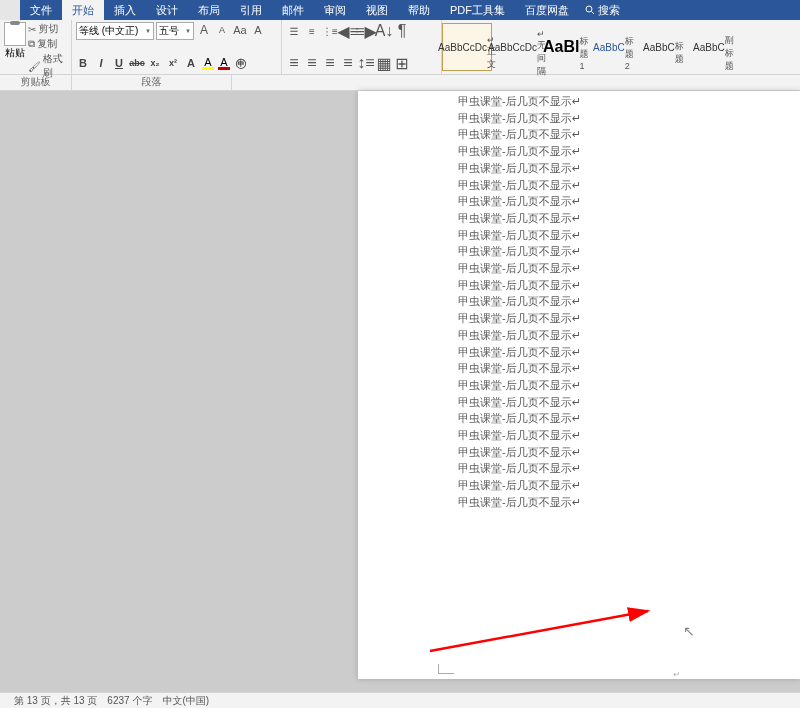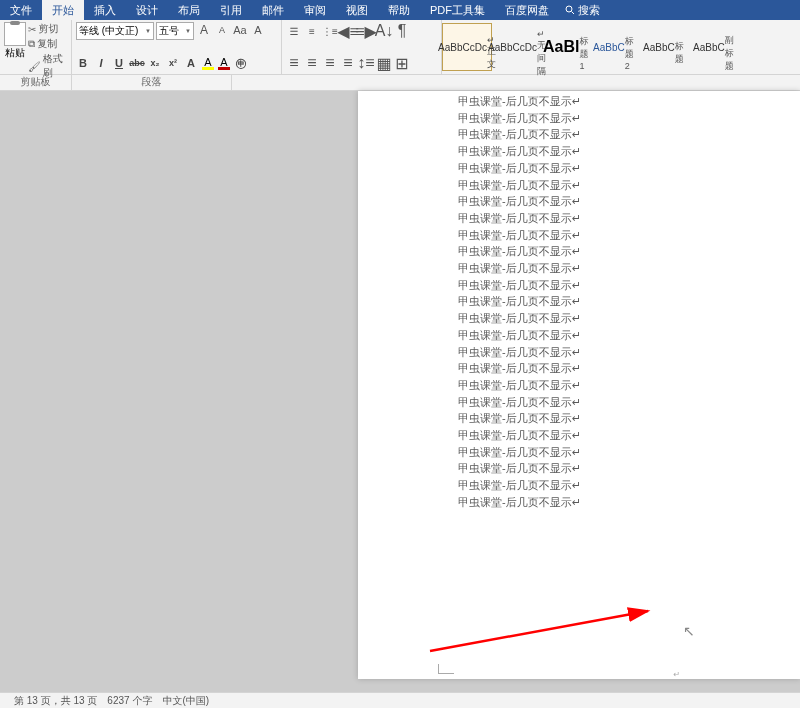--- a/index.html
+++ b/index.html
@@ -1,18 +1,18 @@
 <!DOCTYPE html>
 <html><head>
   <meta charset="utf-8">
   <style>
     * { margin: 0; padding: 0; box-sizing: border-box; font-family: "Microsoft YaHei", sans-serif; }
     body { background: #e6e6e6; width: 800px; height: 708px; overflow: hidden; position: relative; }
     
-    .menubar { background: #2b579a; height: 20px; display: flex; align-items: center; color: white; font-size: 11px; }
+    .menubar { background: #2b579a; height: 20px; display: flex; align-items: center; color: white; font-size: 11px; margin-left: 20px; }
     .menubar-tab { padding: 0 10px; height: 20px; display: flex; align-items: center; cursor: pointer; }
     .menubar-tab.active { background: #f3f3f3; color: #2b579a; }
     .search-area { display: flex; align-items: center; padding: 0 6px; }
     .search-icon-svg { width: 10px; height: 10px; margin-right: 3px; }
     
     .ribbon { background: #f3f3f3; height: 55px; border-bottom: 1px solid #d4d4d4; display: flex; }
     .ribbon-group { border-right: 1px solid #d4d4d4; padding: 2px 4px; display: flex; flex-direction: column; justify-content: space-between; }
     
     .clipboard-group { width: 72px; }
     .paste-btn { display: flex; flex-direction: column; align-items: center; font-size: 10px; }

